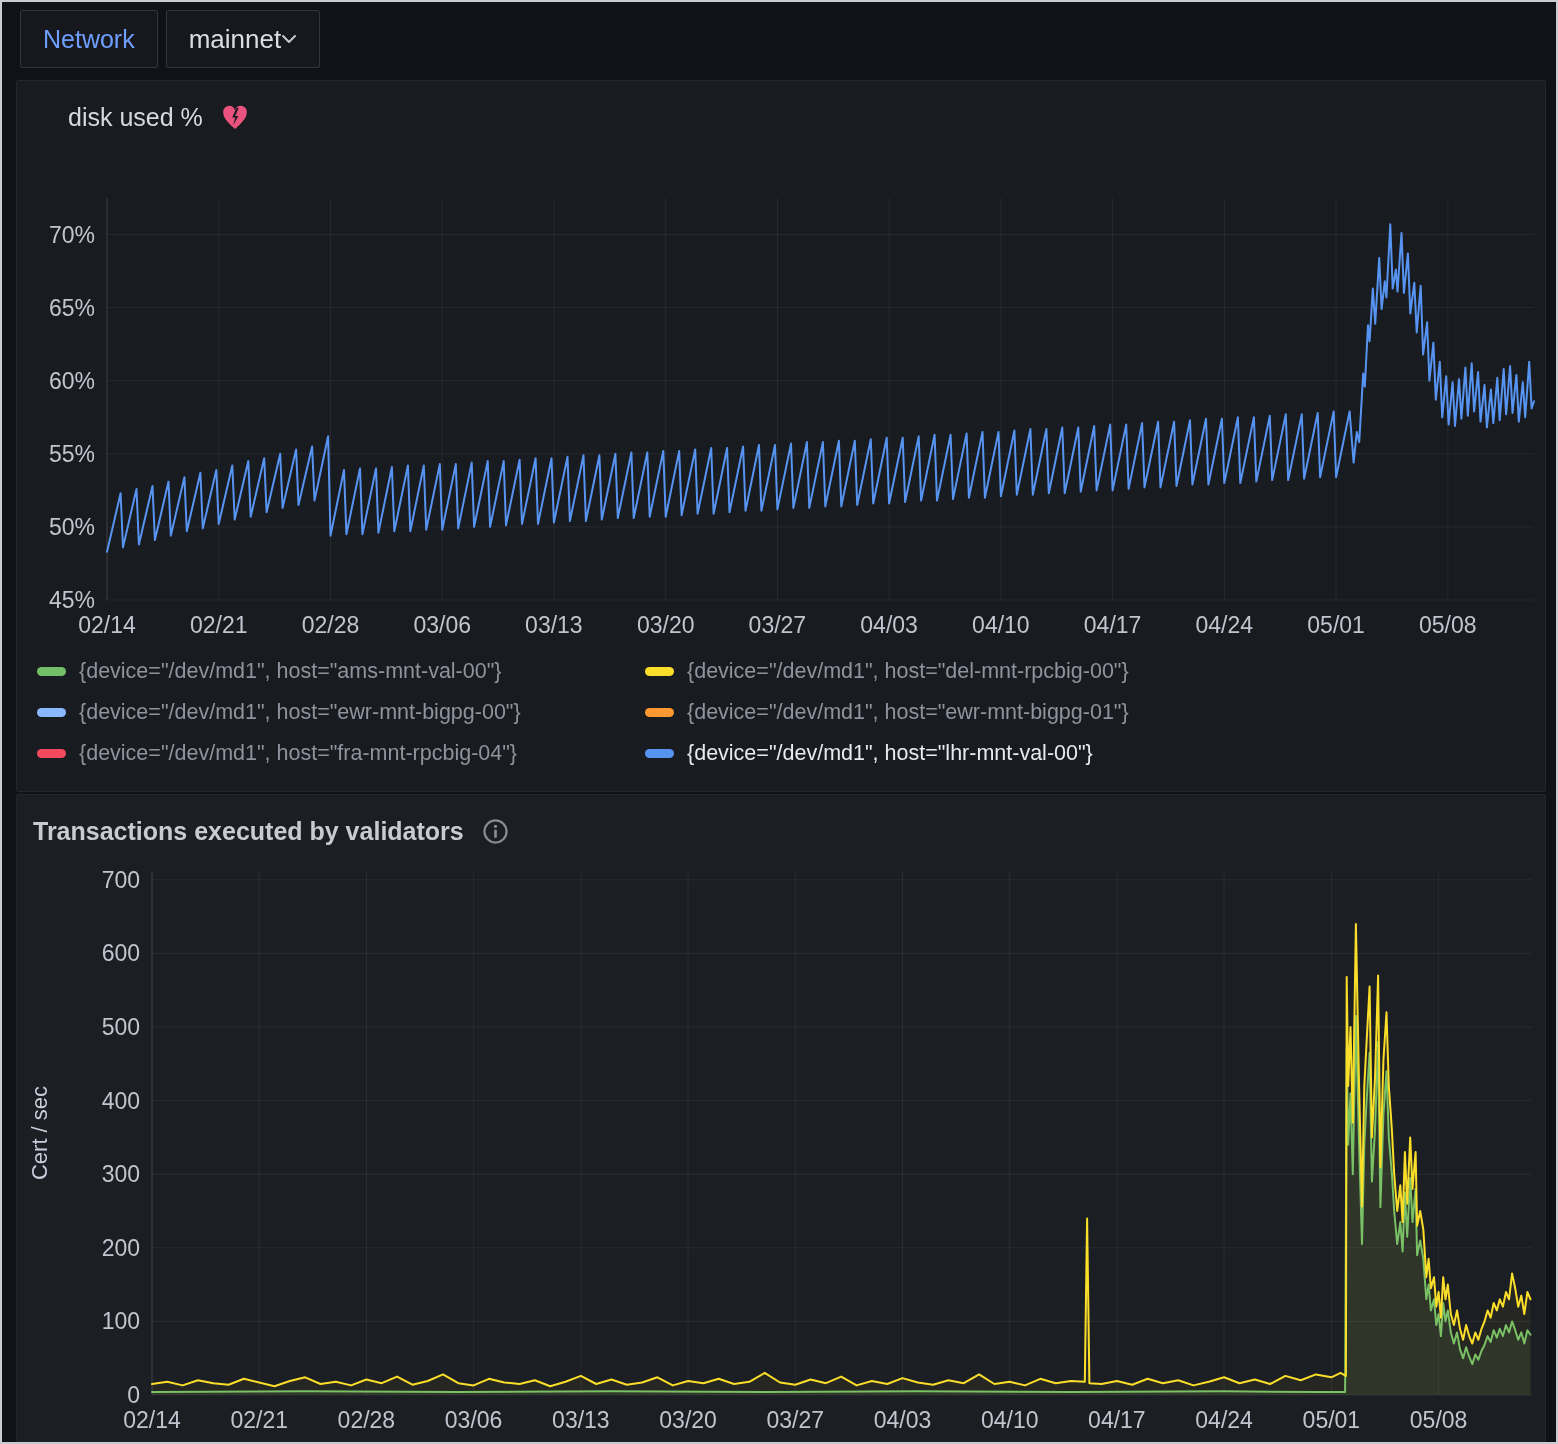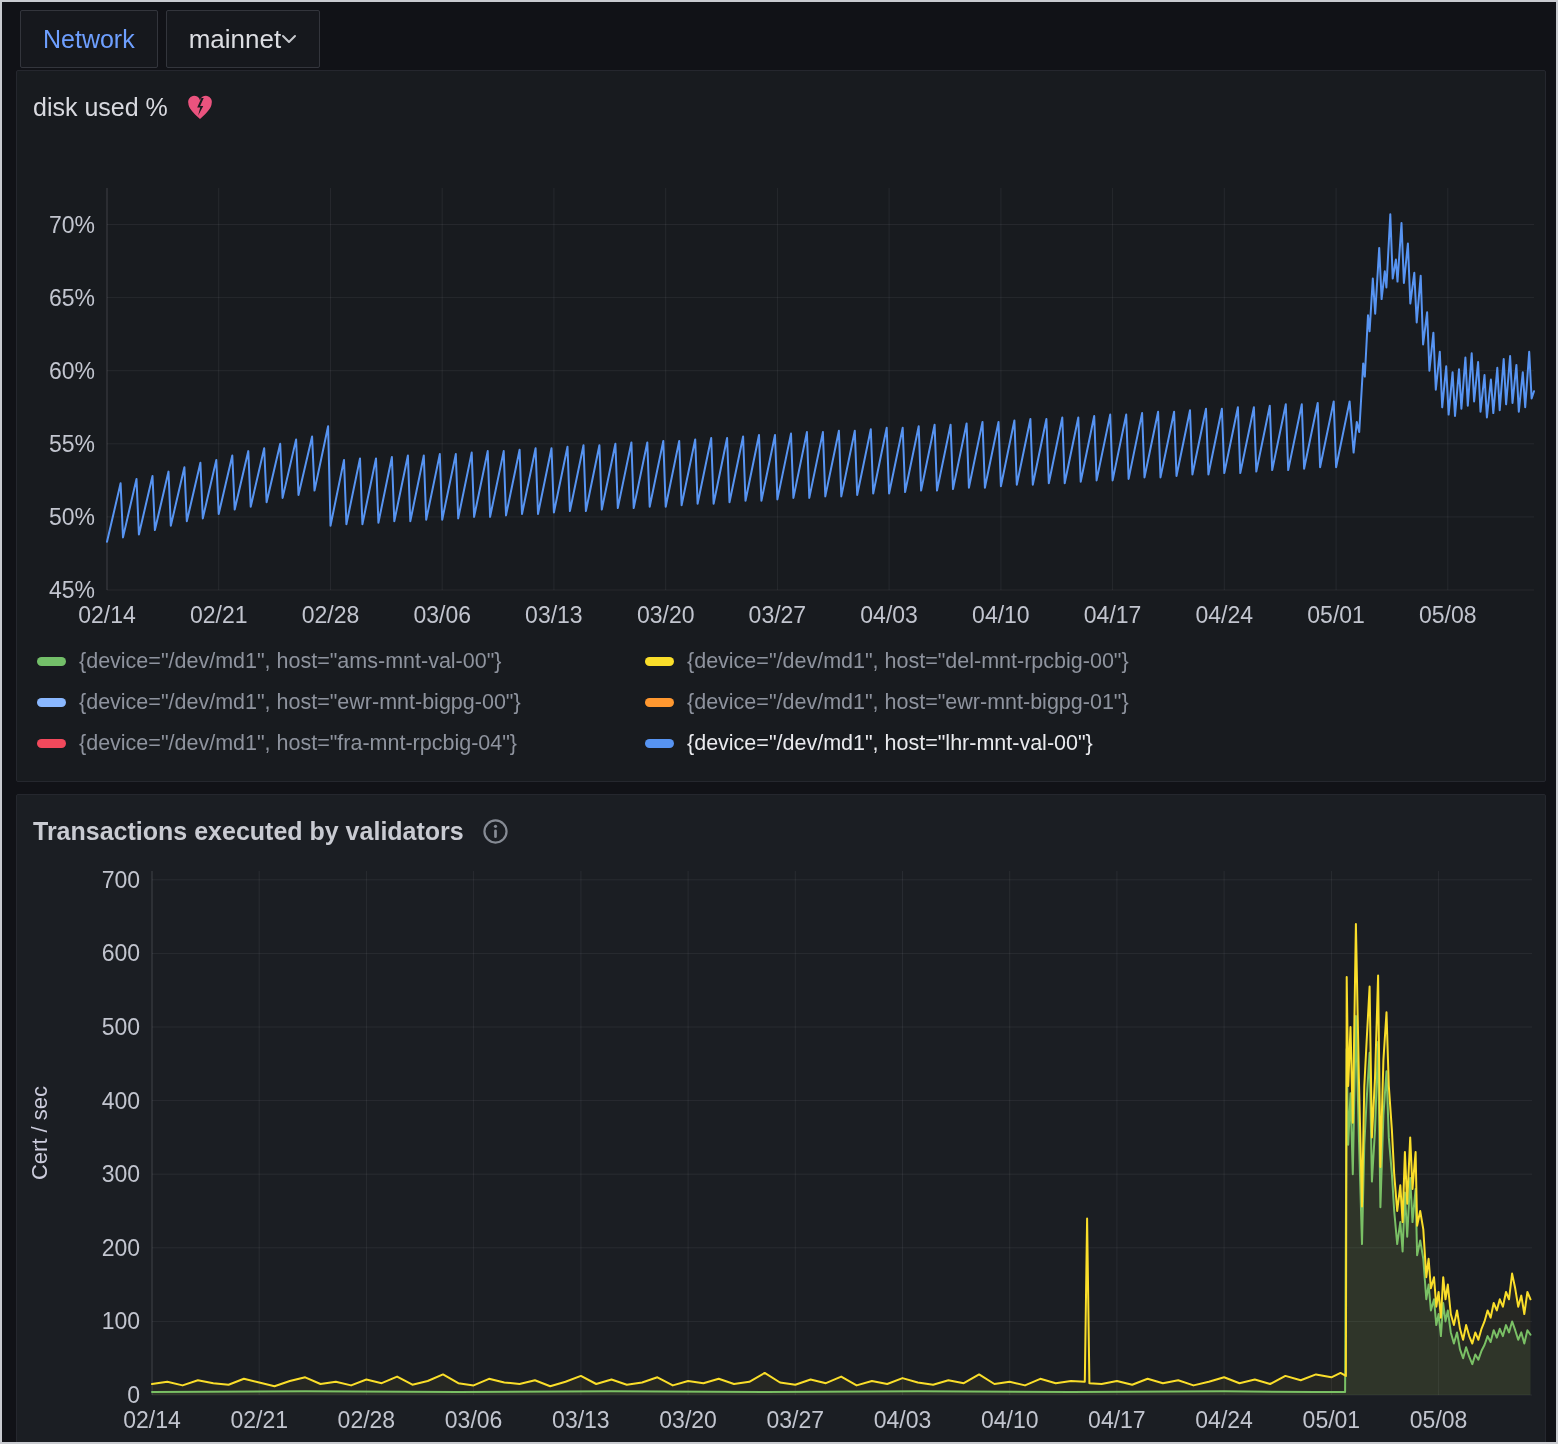--- a/index.html
+++ b/index.html
@@ -15,21 +15,21 @@
     display:flex; align-items:center; padding:0 22px; background:#16181d;
   }
   .network-label { color:#6e9fff; font-size:25px; font-weight:500; }
   .dropdown { cursor:pointer; }
   .dropdown-value { color:#dcdde2; font-size:26px; font-weight:400; }
   
   .panel {
     position:absolute; left:14px; width:1530px;
     background:#181b1f; border:1px solid #25272e; border-radius:2px;
   }
-  .panel-disk { top:68px; height:712px; }
+  .panel-disk { top:78px; height:712px;padding-left:35px; }
   .panel-tx   { top:792px; height:650px; background:#1b1e23; }
   .panel-header { display:flex; align-items:center; gap:18px; padding:22px 0 0 16px; }
   .panel-title { font-size:25px; font-weight:500; color:#d8d9df; }
   .panel-tx .panel-title { color:#c9cbd2; font-weight:600; }
   svg.chart { position:absolute; left:0; display:block; }
   #chart1 { top:70px; }
   #chart2 { top:53px; }
   svg text.tick { font-family:"Liberation Sans",sans-serif; font-size:23px; fill:#c2c5cf; }
   svg text.axis-label { font-family:"Liberation Sans",sans-serif; font-size:22px; fill:#ccccdc; }
   

